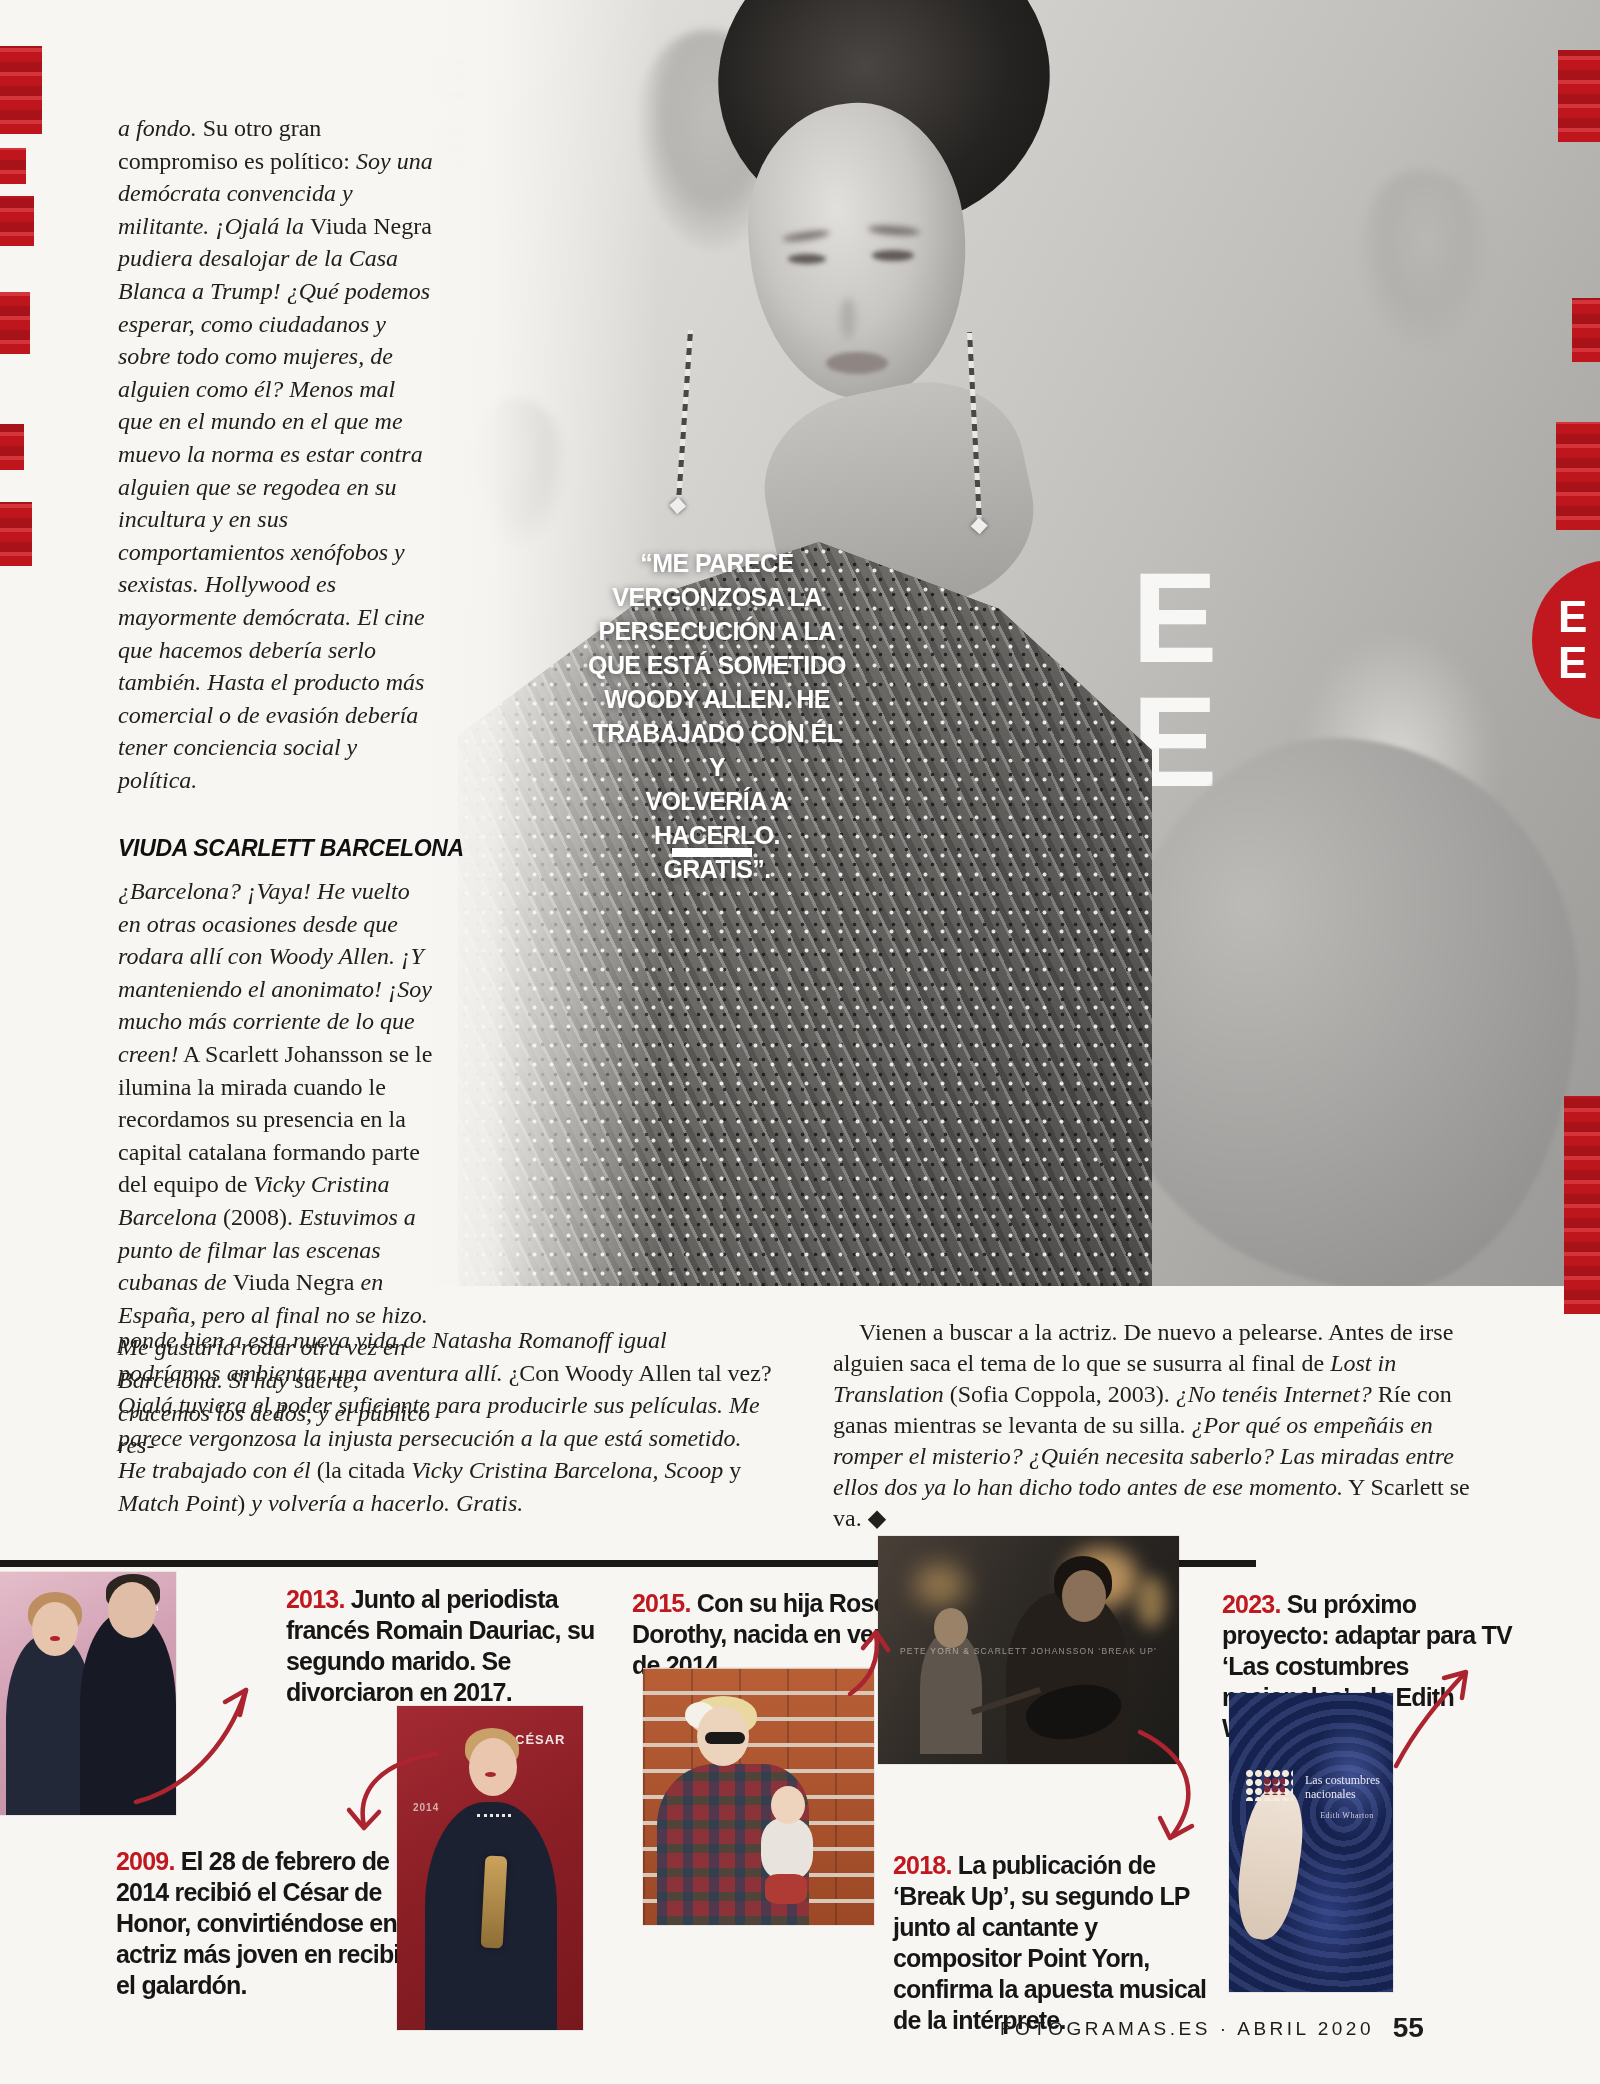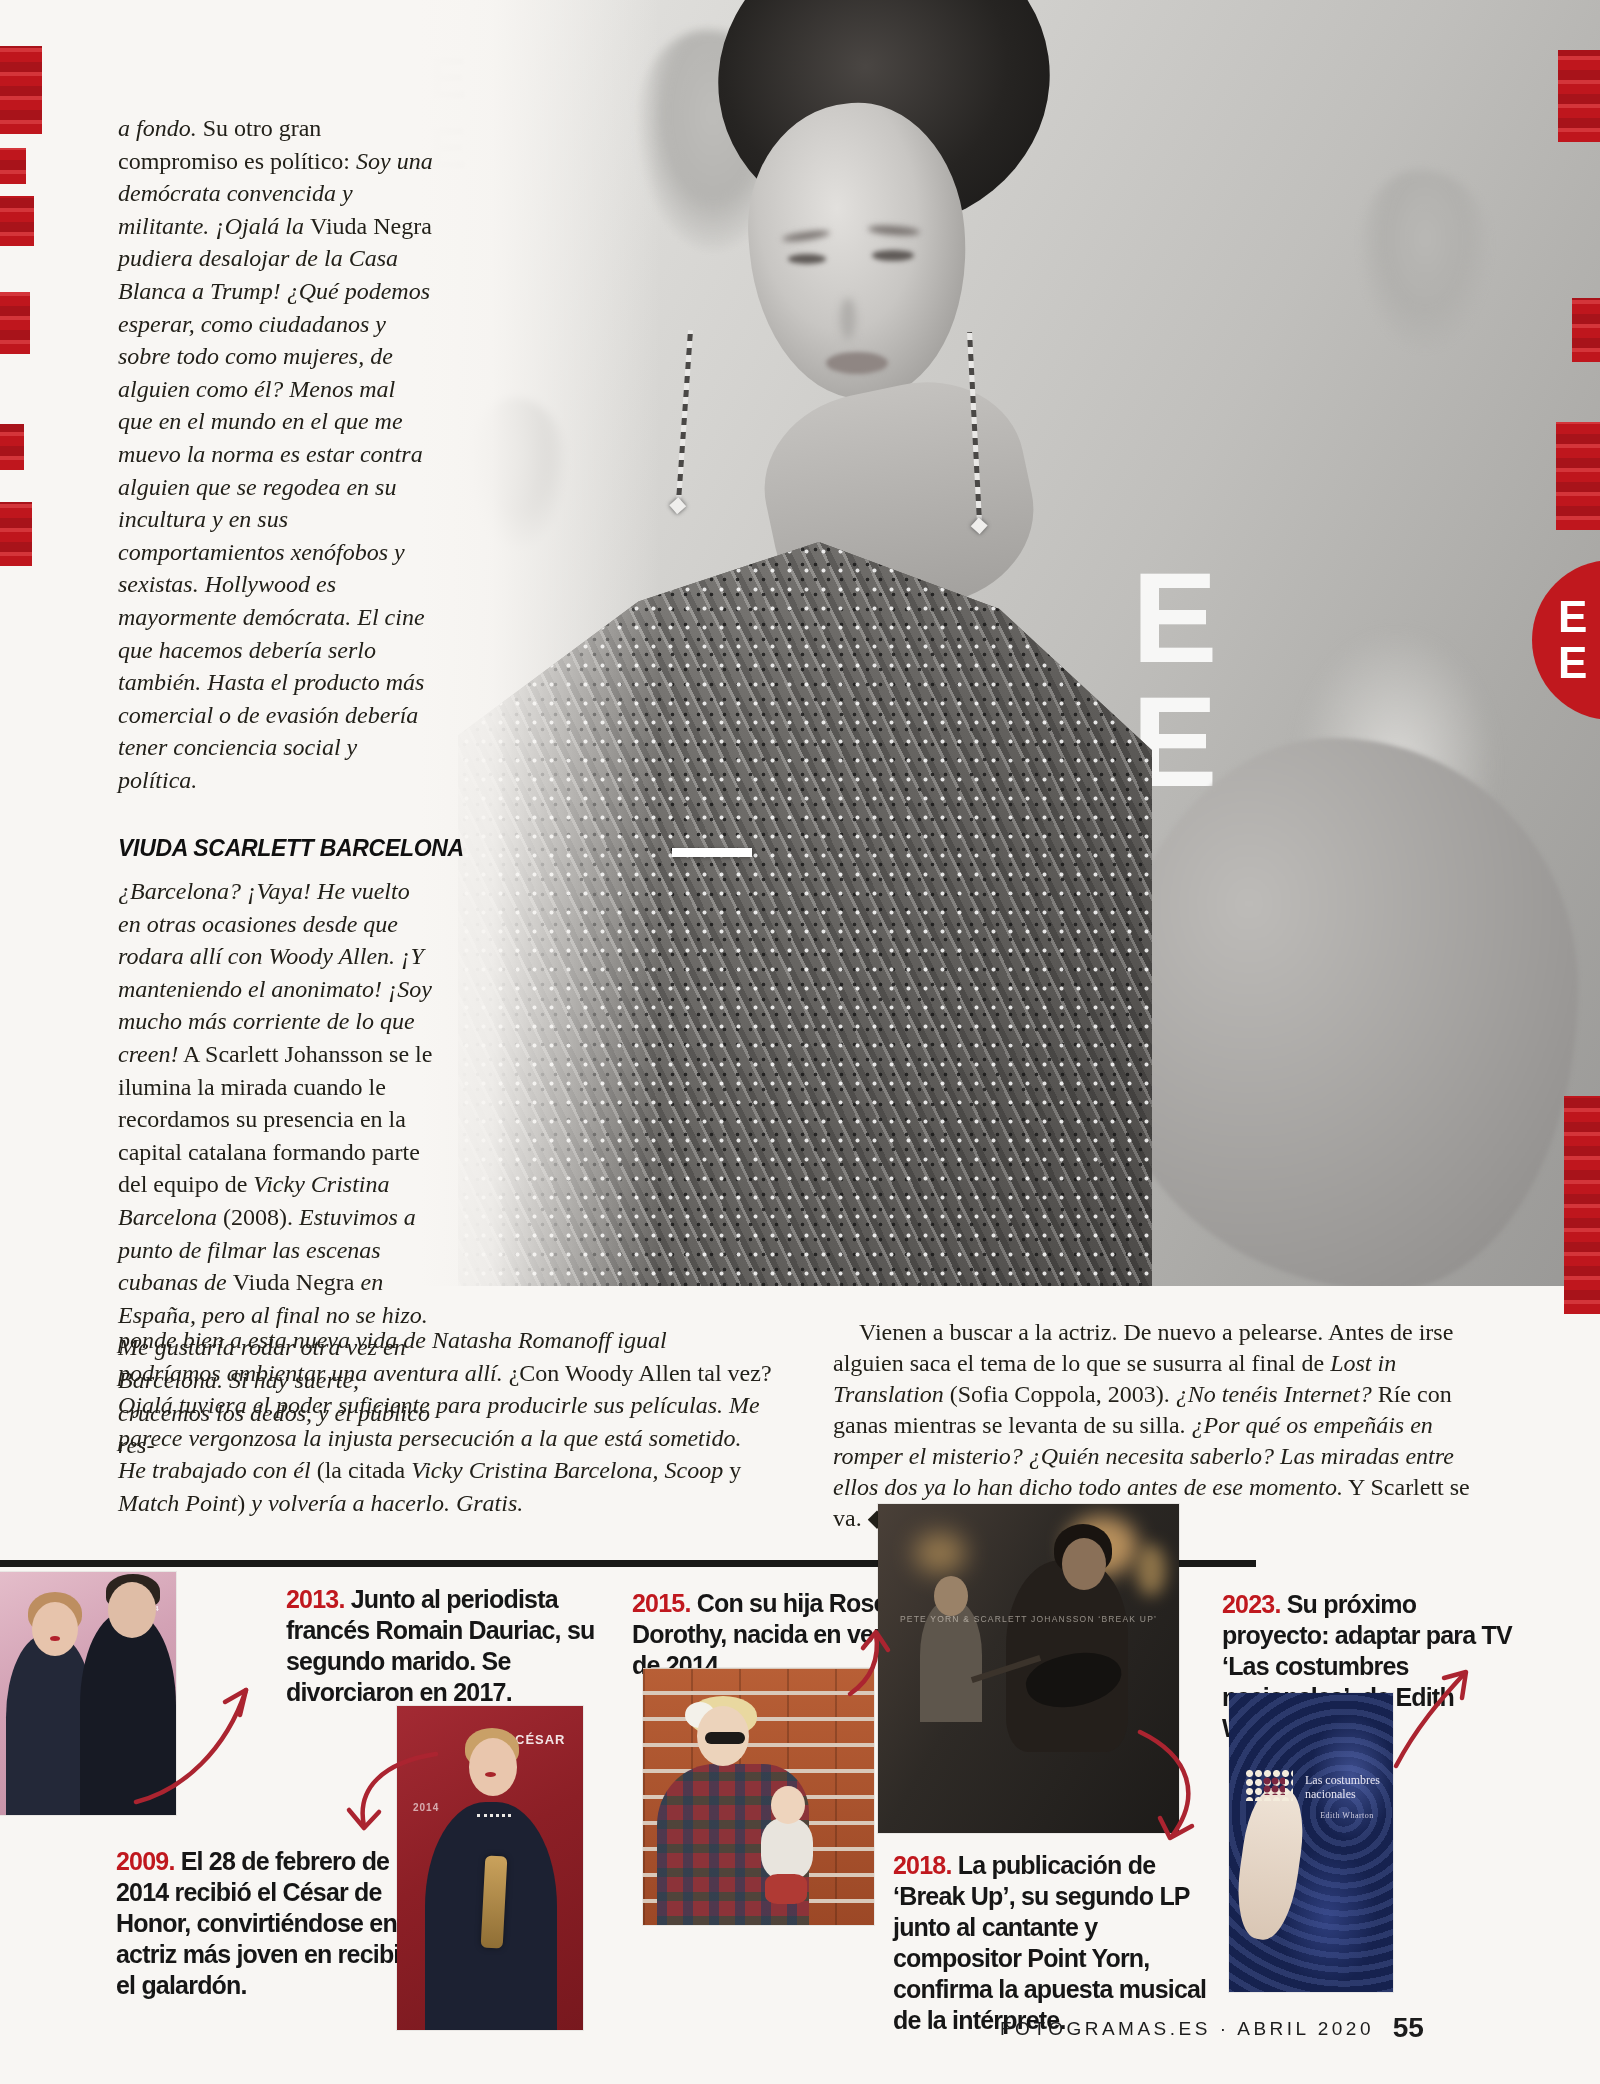--- a/index.html
+++ b/index.html
@@ -115,21 +115,21 @@
     background-color:#8c3339;
     background-image:repeating-linear-gradient(90deg,rgba(30,60,95,.55) 0 10px,rgba(30,60,95,0) 10px 26px),
       repeating-linear-gradient(0deg,rgba(20,85,60,.5) 0 9px,rgba(20,85,60,0) 9px 24px);}
   #p15hair{left:46px;top:28px;width:68px;height:40px;background:#e9d8a0;border-radius:50% 50% 45% 45%;}
   #p15cap{left:42px;top:34px;width:30px;height:26px;background:#f3f1ea;border-radius:50%;}
   #p15head{left:54px;top:38px;width:52px;height:60px;background:#ecd3bb;border-radius:50%;}
   #p15glasses{left:62px;top:64px;width:40px;height:12px;background:#1c1a18;border-radius:6px;}
   #p15babybody{left:118px;top:150px;width:52px;height:62px;background:#e8e4dd;border-radius:40%;}
   #p15babyhead{left:128px;top:118px;width:34px;height:38px;background:#eed4bd;border-radius:50%;}
   #p15babypants{left:122px;top:206px;width:42px;height:30px;background:#b03a34;border-radius:30%;}
-  #ph2018{left:878px;top:1504px;width:301px;height:329px;
+  #ph2018{left:878px;top:1536px;width:301px;height:228px;
     background:linear-gradient(120deg,#4a4038 0%,#2e2a26 40%,#1d1b19 100%);}
   .glow{border-radius:50%;filter:blur(10px);}
   #p18glow1{left:188px;top:12px;width:72px;height:60px;background:#d8a869;opacity:.8;}
   #p18glow2{left:36px;top:28px;width:52px;height:42px;background:#caa05f;opacity:.6;filter:blur(12px);}
   #p18glow3{left:258px;top:40px;width:30px;height:52px;background:#b9955a;opacity:.7;filter:blur(8px);}
   #p18fig{left:128px;top:56px;width:122px;height:192px;background:#241f1b;border-radius:45% 40% 18% 18%;}
   #p18hair{left:176px;top:20px;width:58px;height:50px;background:#191410;border-radius:50% 50% 40% 40%;}
   #p18head{left:184px;top:34px;width:44px;height:52px;background:#8a7058;border-radius:50%;}
   #p18fig2{left:42px;top:96px;width:62px;height:122px;background:#5e564c;border-radius:45% 45% 0 0;}
   #p18head2{left:56px;top:72px;width:34px;height:40px;background:#9a8268;border-radius:50%;}
@@ -198,20 +198,28 @@
   <div id="eye2" class="abs feat"></div>
   <div id="nose" class="abs feat"></div>
   <div id="lips" class="abs feat"></div>
   <div id="neck" class="abs"></div>
   <div id="ear1" class="abs earring"></div>
   <div id="ear2" class="abs earring"></div>
   <div id="dress" class="abs"></div>
   <div id="arm" class="abs"></div>
   <div id="photofade" class="abs"></div>
 
+  <div id="pullquote" class="abs">“ME PARECE
+VERGONZOSA LA
+PERSECUCIÓN A LA
+QUE ESTÁ SOMETIDO
+WOODY ALLEN. HE
+TRABAJADO CON ÉL Y
+VOLVERÍA A HACERLO.
+GRATIS”.</div>
   <div id="quote-dash" class="abs"></div>
 </div>
 
 <div id="leftcol" class="abs serifcol">
   <p><i>a fondo. </i><span>Su otro gran compromiso es político: </span><i>Soy una demócrata convencida y militante. ¡Ojalá la </i><span>Viuda Negra</span><i> pudiera desalojar de la Casa Blanca a Trump! ¿Qué podemos esperar, como ciudadanos y sobre todo como mujeres, de alguien como él? Menos mal que en el mundo en el que me muevo la norma es estar contra alguien que se regodea en su incultura y en sus comportamientos xenófobos y sexistas. Hollywood es mayormente demócrata. El cine que hacemos debería serlo también. Hasta el producto más comercial o de evasión debería tener conciencia social y política.</i></p>
   <h2 id="section-header">VIUDA SCARLETT BARCELONA</h2>
   <p><i>¿Barcelona? ¡Vaya! He vuelto en otras ocasiones desde que rodara allí con Woody Allen. ¡Y manteniendo el anonimato! ¡Soy mucho más corriente de lo que creen!</i><span> A Scarlett Johansson se le ilumina la mirada cuando le recordamos su presencia en la capital catalana formando parte del equipo de </span><i>Vicky Cristina Barcelona</i><span> (2008). </span><i>Estuvimos a punto de filmar las escenas cubanas de </i><span>Viuda Negra</span><i> en España, pero al final no se hizo. Me gustaría rodar otra vez en Barcelona. Si hay suerte, crucemos los dedos, y el público res-</i></p>
 </div>
 
 <p id="contpara" class="abs serifcol"><i>ponde bien a esta nueva vida de Natasha Romanoff igual podríamos ambientar una aventura allí. </i><span>¿Con Woody Allen tal vez? </span><i>Ojalá tuviera el poder suficiente para producirle sus películas. Me parece vergonzosa la injusta persecución a la que está sometido. He trabajado con él </i><span>(la citada </span><i>Vicky Cristina Barcelona, Scoop</i><span> y </span><i>Match Point</i><span>) </span><i>y volvería a hacerlo. Gratis.</i></p>

